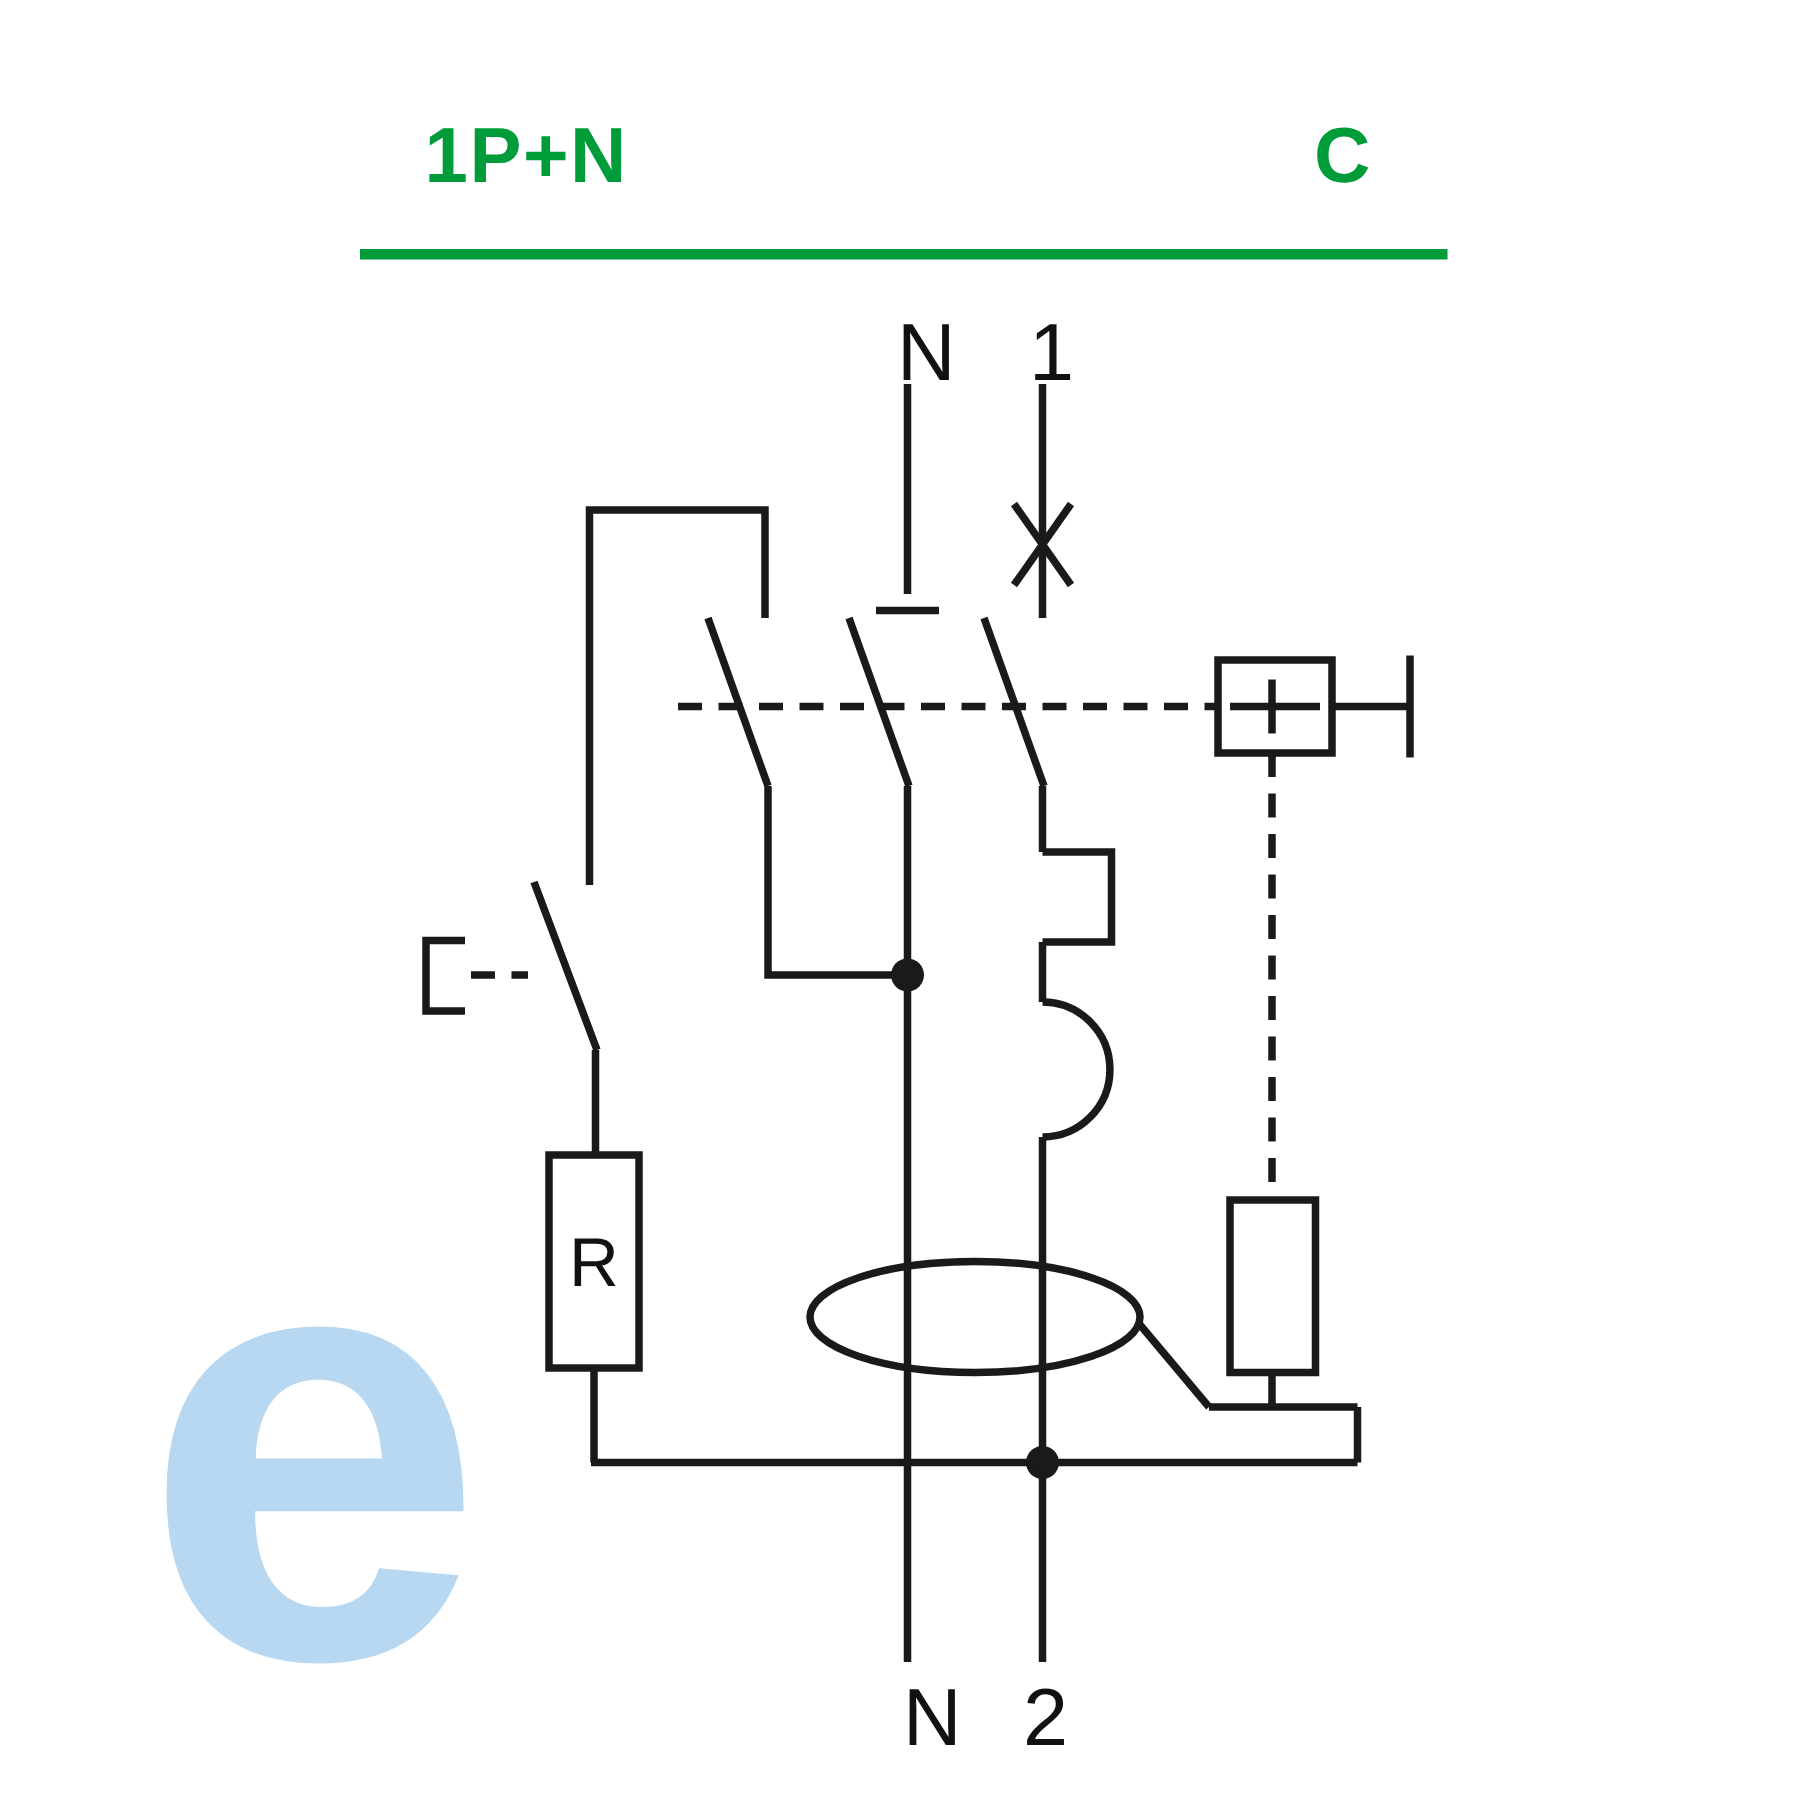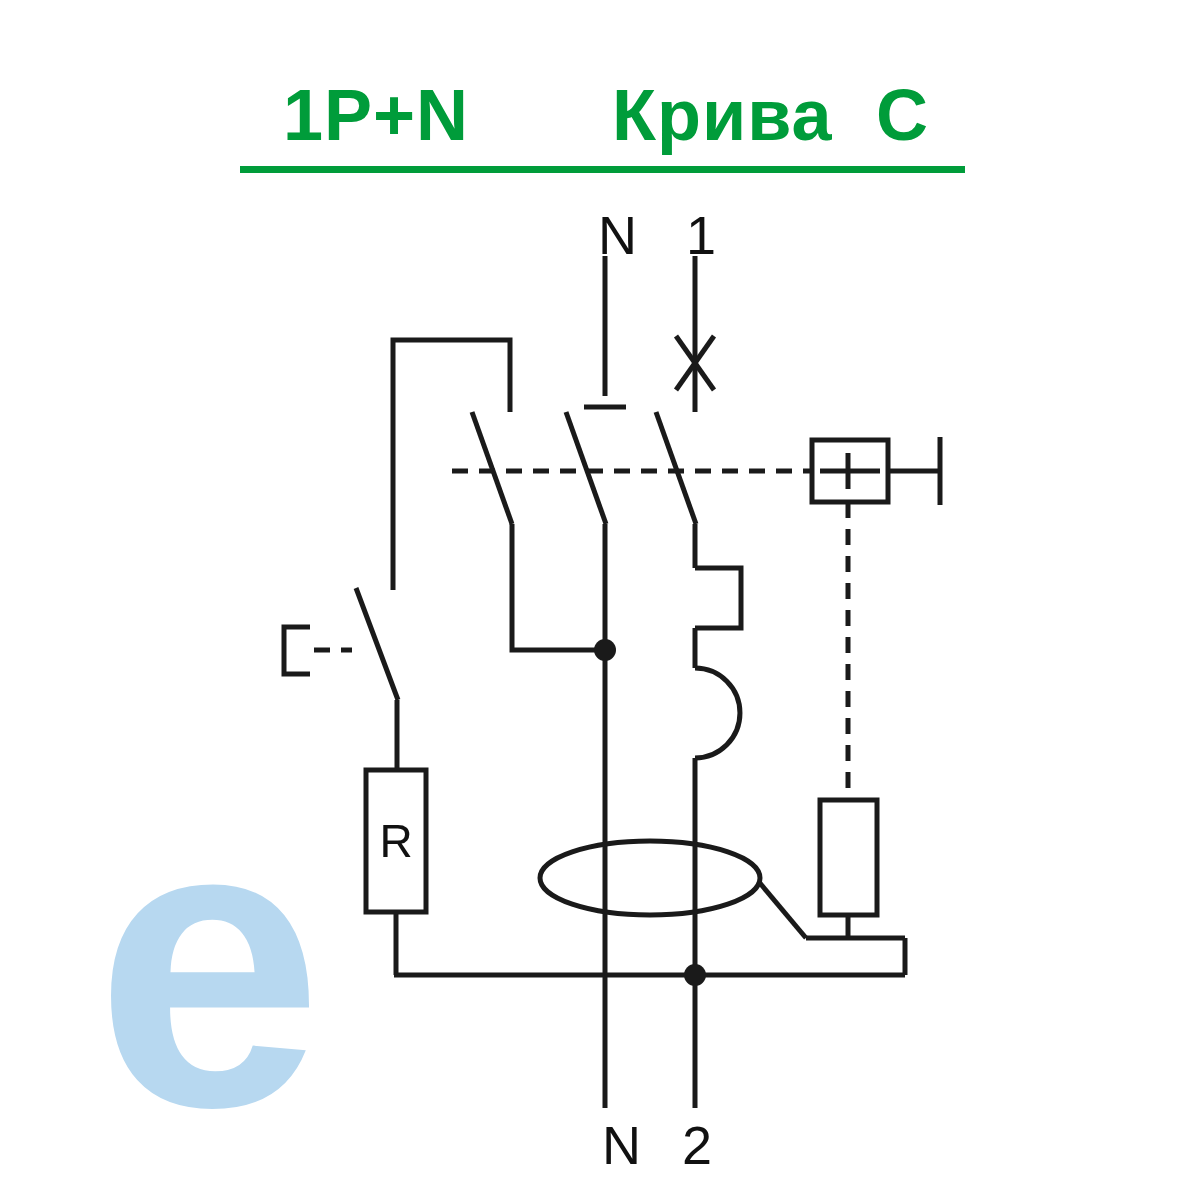--- a/index.html
+++ b/index.html
@@ -2,21 +2,21 @@
 <html><head>
 <meta charset="utf-8">
 <style>
   html,body{margin:0;padding:0;background:#fff;}
   .stage{
     position:relative;width:1200px;height:1200px;background:#ffffff;
     overflow:hidden;font-family:"Liberation Sans", sans-serif;
   }
   
   .title-word{
-    position:absolute;font-weight:700;font-size:72px;color:#009c3a;
+    position:absolute;font-weight:700;font-size:52px;color:#009c3a;
     letter-spacing:1px;z-index:3;white-space:nowrap;
   }
   #title-poles{left:283px;top:74px;}
   #title-curve{left:612px;top:74px;}
   #title-curve-letter{left:876px;top:74px;}
   .title-rule{
     position:absolute;left:240px;top:166px;width:725px;height:7px;
     background:#009c3a;z-index:3;
   }
   
@@ -42,21 +42,20 @@
   .schem-text{font-family:"Liberation Sans", sans-serif;font-size:46px;fill:#111;}
 </style>
 </head>
 <body>
 
 <div class="stage">
 
   <div class="wm" id="wm-e">e</div>
 
   <div class="title-word" id="title-poles">1P+N</div>
-  <div class="title-word" id="title-curve">Крива</div>
   <div class="title-word" id="title-curve-letter">С</div>
   <div class="title-rule"></div>
 
   <div class="term-label" id="term-top-n">N</div>
   <div class="term-label" id="term-top-1">1</div>
   <div class="term-label" id="term-bot-n">N</div>
   <div class="term-label" id="term-bot-2">2</div>
 
   <svg id="schem" width="1200" height="1200" viewBox="0 0 1200 1200">
 

